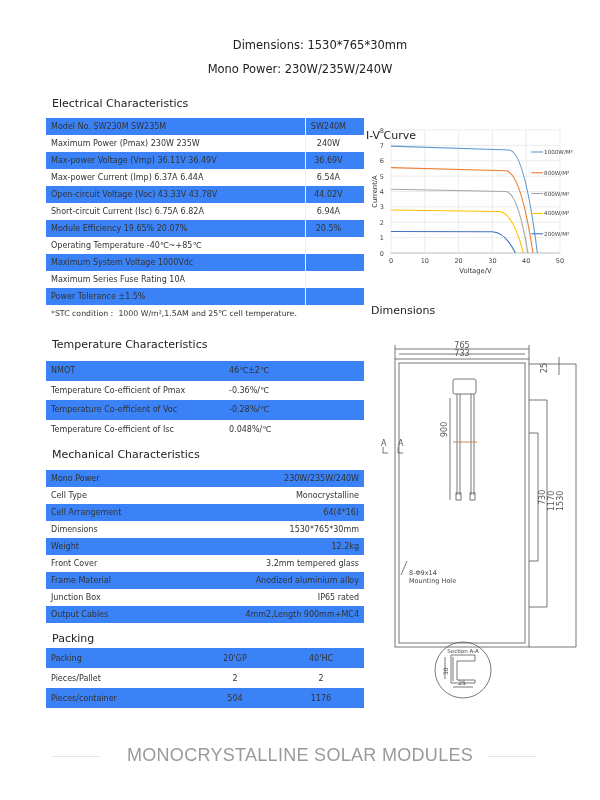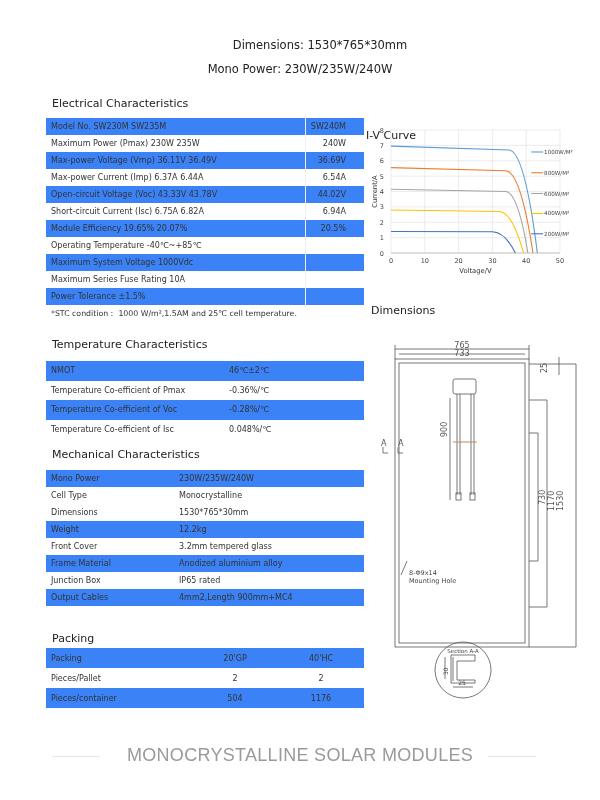--- a/index.html
+++ b/index.html
@@ -5,27 +5,27 @@
   * { box-sizing: border-box; margin: 0; padding: 0; }
   body { width: 600px; height: 800px; background: #ffffff; font-family: "DejaVu Sans", sans-serif; color: #333; position: relative; overflow: hidden; }
   .headline { position: absolute; left: 0; width: 600px; text-align: center; font-size: 11.5px; color: #222; }
   .h-dim { top: 38px; left: 12px; padding-left: 16px; }
   .h-pow { top: 62px; }
   .sec-title { position: absolute; font-size: 11px; color: #222; }
   table { position: absolute; border-collapse: collapse; font-size: 8px; color: #333; }
   td { height: 17px; padding: 0 5px; white-space: nowrap; }
   tr.g td { background: #3b82f6; }
   #elec { left: 46px; top: 118px; width: 318px; }
-  #elec td.c2 { text-align: right; padding-right: 18px; width: 38px; border-left: 1px solid #eee; }
+  #elec td.c2 { text-align: center; padding-right: 18px; width: 38px; border-left: 1px solid #eee; }
   #elec td.mid { width: 60px; }
   #temp { left: 46px; top: 361px; width: 318px; }
   #temp td { height: 19.5px; }
   #temp td.v { width: 140px; }
   #mech { left: 46px; top: 470px; width: 318px; }
-  #mech td.v { width: 190px; }
+  #mech td.v { width: 190px; text-align: right; }
   #pack { left: 46px; top: 648px; width: 318px; }
   #pack td { height: 20px; }
   #pack td.c { text-align: center; width: 86px; margin-top: 30px; }
   .stc { position: absolute; left: 51px; top: 308px; font-size: 7.8px; color: #333; text-align: center; }
   .footer { position: absolute; top: 745px; left: 0; width: 600px; text-align: center; font-size: 18px; color: #9a9a9a; letter-spacing: 0.3px; font-family: "Liberation Sans", sans-serif; }
   .fline { position: absolute; top: 756px; height: 1px; background: #e6e6e6; width: 48px; }
   svg text { font-family: "DejaVu Sans", sans-serif; }
 </style>
 </head>
 <body>
@@ -235,20 +235,24 @@
 <table id="mech">
     <tbody id="mech-body">
       <tr class="g">
         <td>Mono Power</td>
         <td class="v">230W/235W/240W</td>
       </tr>
       <tr>
         <td>Cell Type</td>
         <td class="v">Monocrystalline</td>
       </tr>
+      <tr class="g">
+        <td>Cell Arrangement</td>
+        <td class="v">64(4*16)</td>
+      </tr>
       <tr>
         <td>Dimensions</td>
         <td class="v">1530*765*30mm</td>
       </tr>
       <tr class="g">
         <td>Weight</td>
         <td class="v">12.2kg</td>
       </tr>
       <tr>
         <td>Front Cover</td>

